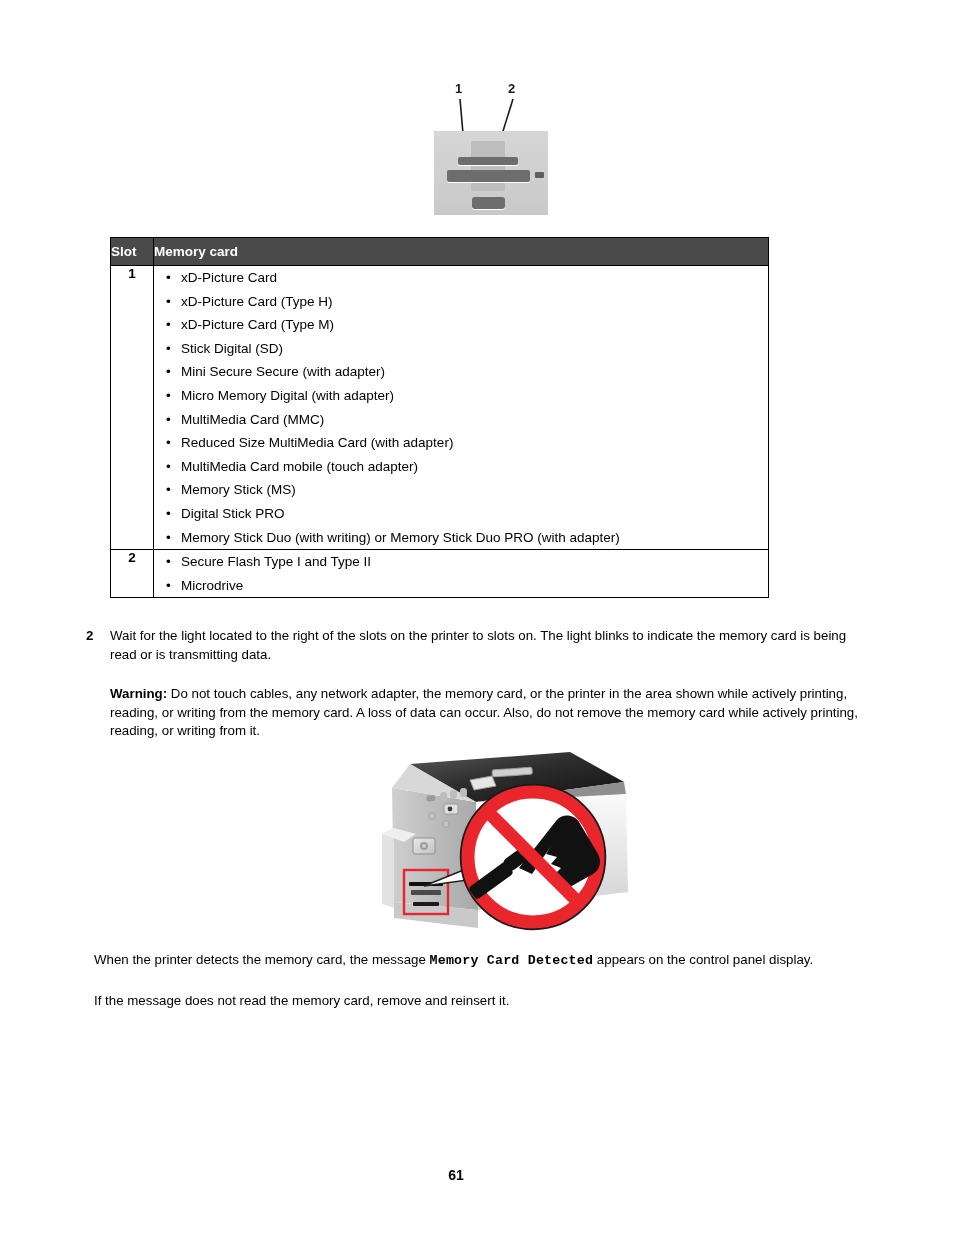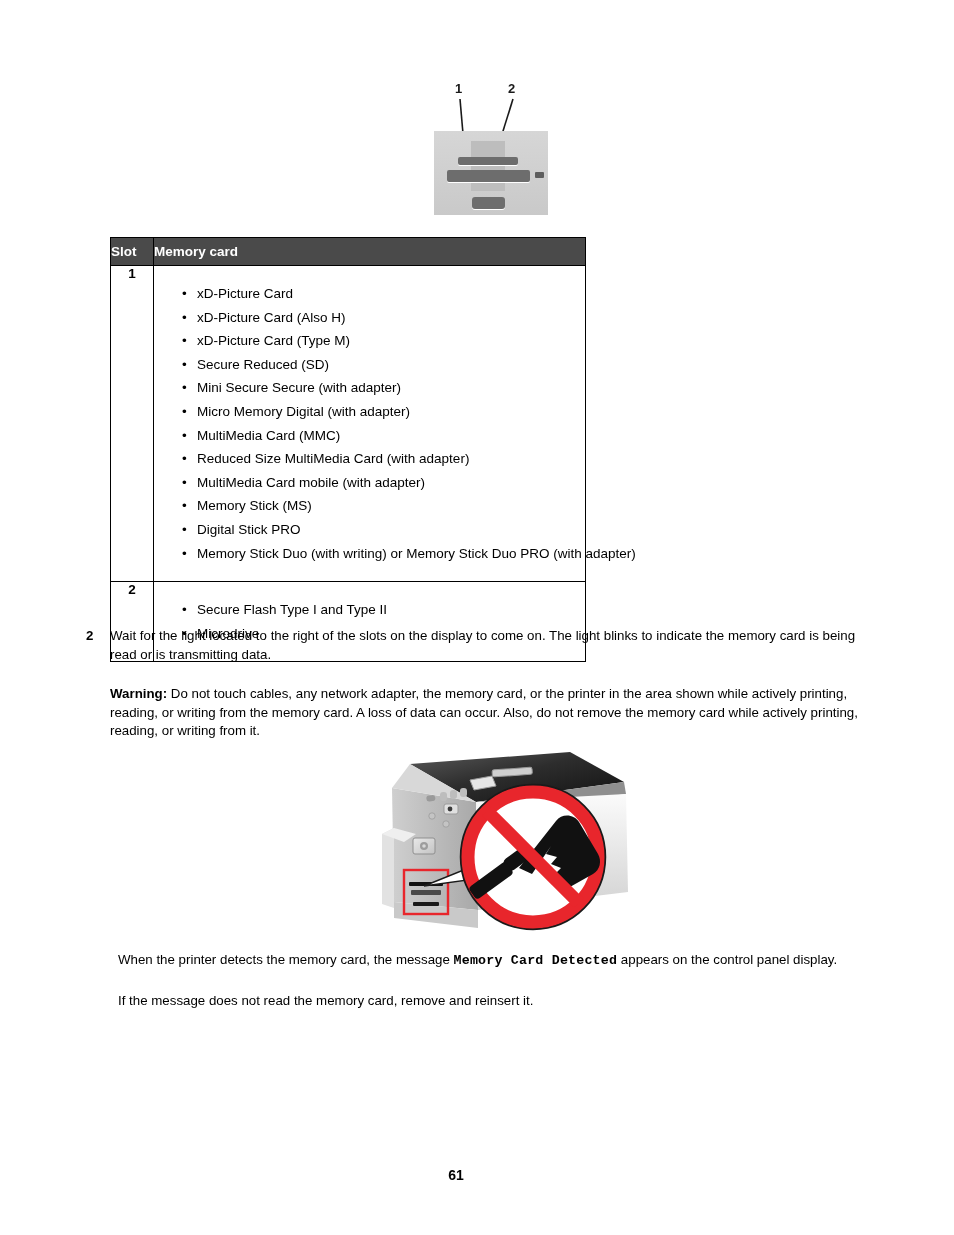--- a/index.html
+++ b/index.html
@@ -82,21 +82,21 @@
     width: 135px;
     height: 145px;
     overflow: visible;
   }
 
   
   #card-table {
     position: absolute;
     left: 110px;
     top: 237px;
-    width: 476px;
+    width: 659px;
     border-collapse: collapse;
     table-layout: fixed;
   }
   #card-table td, #card-table th {
     border: 1.5px solid #000000;
     vertical-align: top;
     padding: 0;
   }
   #card-table thead th {
     background: #4a4a4a;
@@ -116,21 +116,21 @@
   td.col-slot {
     text-align: center;
     font-size: 13.5px;
     font-weight: bold;
     padding-top: 9px;
   }
   td.col-card {
     padding: 6px 6px 8px 6px;
   }
   ul.card-list {
-    margin: 16px;
+    margin: 0;
     padding: 0;
     list-style: none;
   }
   ul.card-list li {
     position: relative;
     font-size: 13.5px;
     line-height: 23.6px;
     padding-left: 27px;
     white-space: nowrap;
     color: #000000;
@@ -164,21 +164,21 @@
   }
   .step-body {
     margin-left: 24px;
   }
   .para { margin: 0; }
   .para + .para { margin-top: 21px; }
   .bold { font-weight: bold; }
 
   #closing-text {
     position: absolute;
-    left: 118px;
+    left: 94px;
     top: 951px;
     width: 760px;
     font-size: 13.3px;
     line-height: 18.6px;
   }
   .mono {
     font-family: "Liberation Mono", monospace;
     font-weight: bold;
     font-size: 13.3px;
     letter-spacing: 0.2px;
@@ -233,28 +233,28 @@
       <th class="col-slot">Slot</th>
       <th class="col-card">Memory card</th>
     </tr>
   </thead>
   <tbody>
     <tr>
       <td class="col-slot">1</td>
       <td class="col-card">
         <ul class="card-list">
           <li>xD-Picture Card</li>
-          <li>xD-Picture Card (Also H)</li>
+          <li>xD-Picture Card (Type H)</li>
           <li>xD-Picture Card (Type M)</li>
-          <li>Secure Reduced (SD)</li>
+          <li>Stick Digital (SD)</li>
           <li>Mini Secure Secure (with adapter)</li>
           <li>Micro Memory Digital (with adapter)</li>
           <li>MultiMedia Card (MMC)</li>
           <li>Reduced Size MultiMedia Card (with adapter)</li>
-          <li>MultiMedia Card mobile (with adapter)</li>
+          <li>MultiMedia Card mobile (touch adapter)</li>
           <li>Memory Stick (MS)</li>
           <li>Digital Stick PRO</li>
           <li>Memory Stick Duo (with writing) or Memory Stick Duo PRO (with adapter)</li>
         </ul>
       </td>
     </tr>
     <tr>
       <td class="col-slot">2</td>
       <td class="col-card">
         <ul class="card-list">
@@ -262,21 +262,21 @@
           <li>Microdrive</li>
         </ul>
       </td>
     </tr>
   </tbody>
 </table>
 
 <div class="step" id="step-2">
   <span class="step-num">2</span>
   <div class="step-body">
-    <p class="para">Wait for the light located to the right of the slots on the display to come on. The light blinks to indicate the memory card is being read or is transmitting data.</p>
+    <p class="para">Wait for the light located to the right of the slots on the printer to slots on. The light blinks to indicate the memory card is being read or is transmitting data.</p>
     <p class="para"><span class="bold">Warning:</span><span> Do not touch cables, any network adapter, the memory card, or the printer in the area shown while actively printing, reading, or writing from the memory card. A loss of data can occur. Also, do not remove the memory card while actively printing, reading, or writing from it.</span></p>
   </div>
 </div>
 
 <div id="printer-figure">
   <svg id="printer-svg" width="250" height="200" viewBox="0 0 250 200">
     <defs>
       <linearGradient id="topGrad" x1="0" y1="0" x2="1" y2="1">
         <stop offset="0%" stop-color="#5a5a5a"></stop>
         <stop offset="45%" stop-color="#2d2d2d"></stop>

